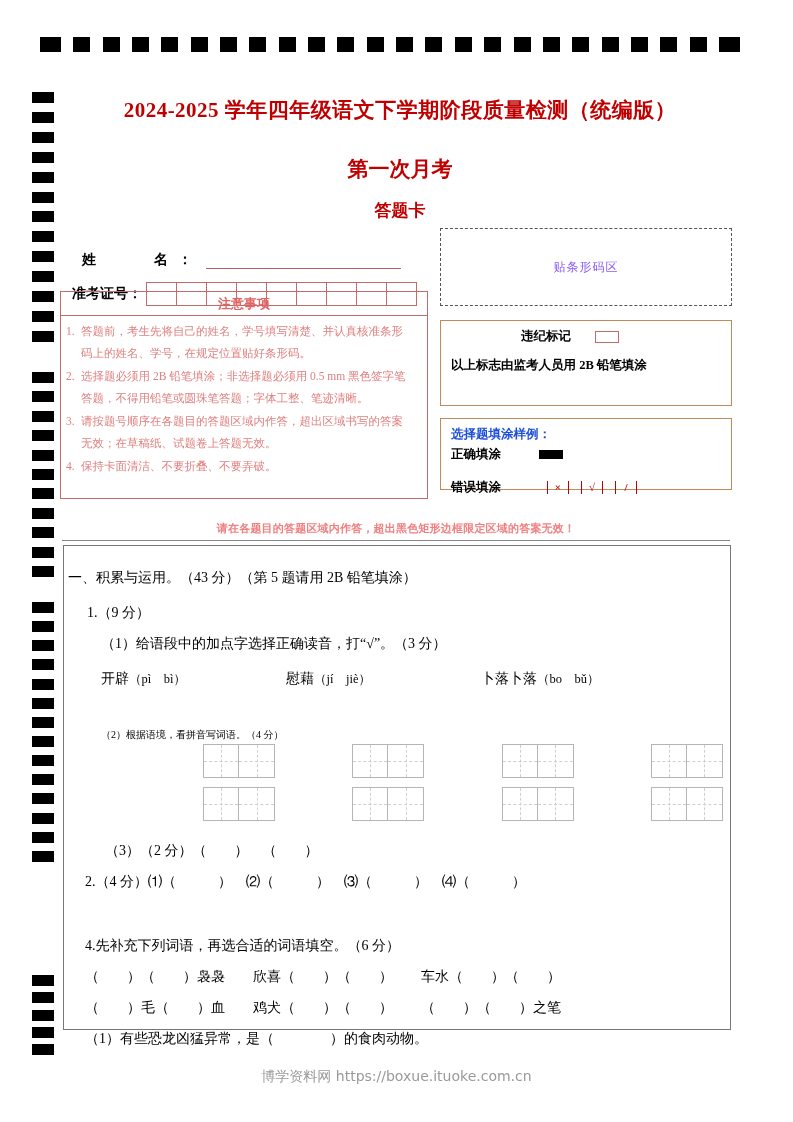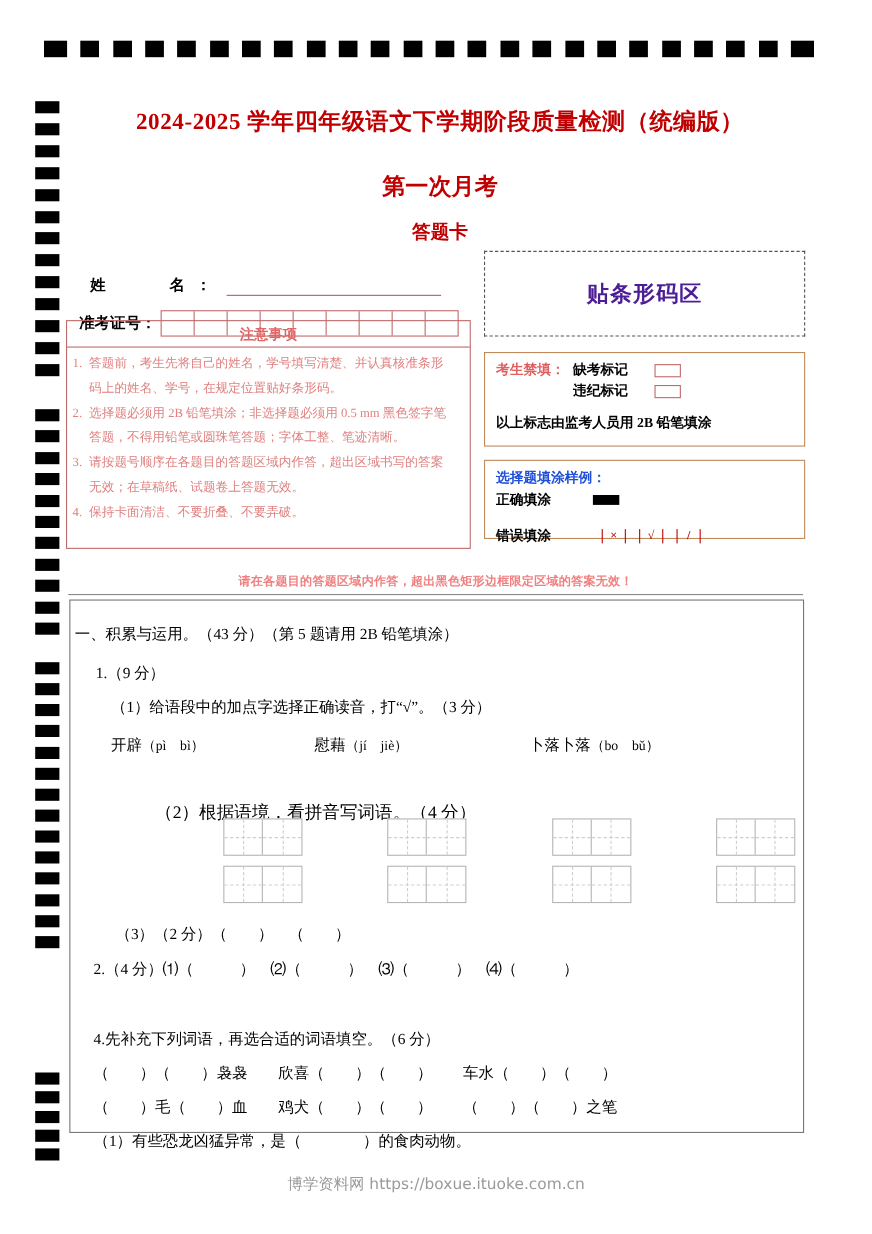--- a/index.html
+++ b/index.html
@@ -164,23 +164,23 @@
     top: 228px;
     width: 292px;
     height: 78px;
     border: 1.4px dashed #555;
     box-sizing: border-box;
     display: flex;
     align-items: center;
     justify-content: center;
   }
   #barcode-box .lbl {
-    color: #4c1d95;
-    font-size: 20px;
-    font-weight: bold;
+    color: #8b5cf6;
+    font-size: 12px;
+    font-weight: normal;
     letter-spacing: 1px;
   }
 
   #forbid-box {
     position: absolute;
     left: 440px;
     top: 320px;
     width: 292px;
     height: 86px;
     border: 1.3px solid #c08a5a;
@@ -329,21 +329,21 @@
     display: flex;
     height: 32px;
     align-items: center;
     font-size: 14px;
   }
   .pinyin-grid .c1 { width: 185px; }
   .pinyin-grid .c2 { width: 195px; }
   .pinyin-grid .c3 { width: 210px; }
   .pinyin-grid .py { font-size: 12.5px; }
 
-  .q12 { position: absolute; left: 38px; top: 182px; font-size: 16px; margin-left: 40px; }
+  .q12 { position: absolute; left: 38px; top: 182px; font-size: 10px; }
 
   #tzg-wrap {
     position: absolute;
     left: 140px;
     top: 199px;
     width: 520px;
   }
   .tzg-row {
     display: flex;
     justify-content: space-between;
@@ -532,25 +532,20 @@
     </div>
   </div>
 </div>
 
 <div id="barcode-box">
   <span class="lbl">贴条形码区</span>
 </div>
 
 <div id="forbid-box">
   <div class="forbid-line">
-    <span class="head">考生禁填：</span>
-    <span class="tag">缺考标记</span>
-    <span class="chk"></span>
-  </div>
-  <div class="forbid-line">
     <span class="head blank"></span>
     <span class="tag">违纪标记</span>
     <span class="chk"></span>
   </div>
   <div id="forbid-note">以上标志由监考人员用 2B 铅笔填涂</div>
 </div>
 
 <div id="sample-box">
   <div id="sample-title">选择题填涂样例：</div>
   <div class="sample-row">

